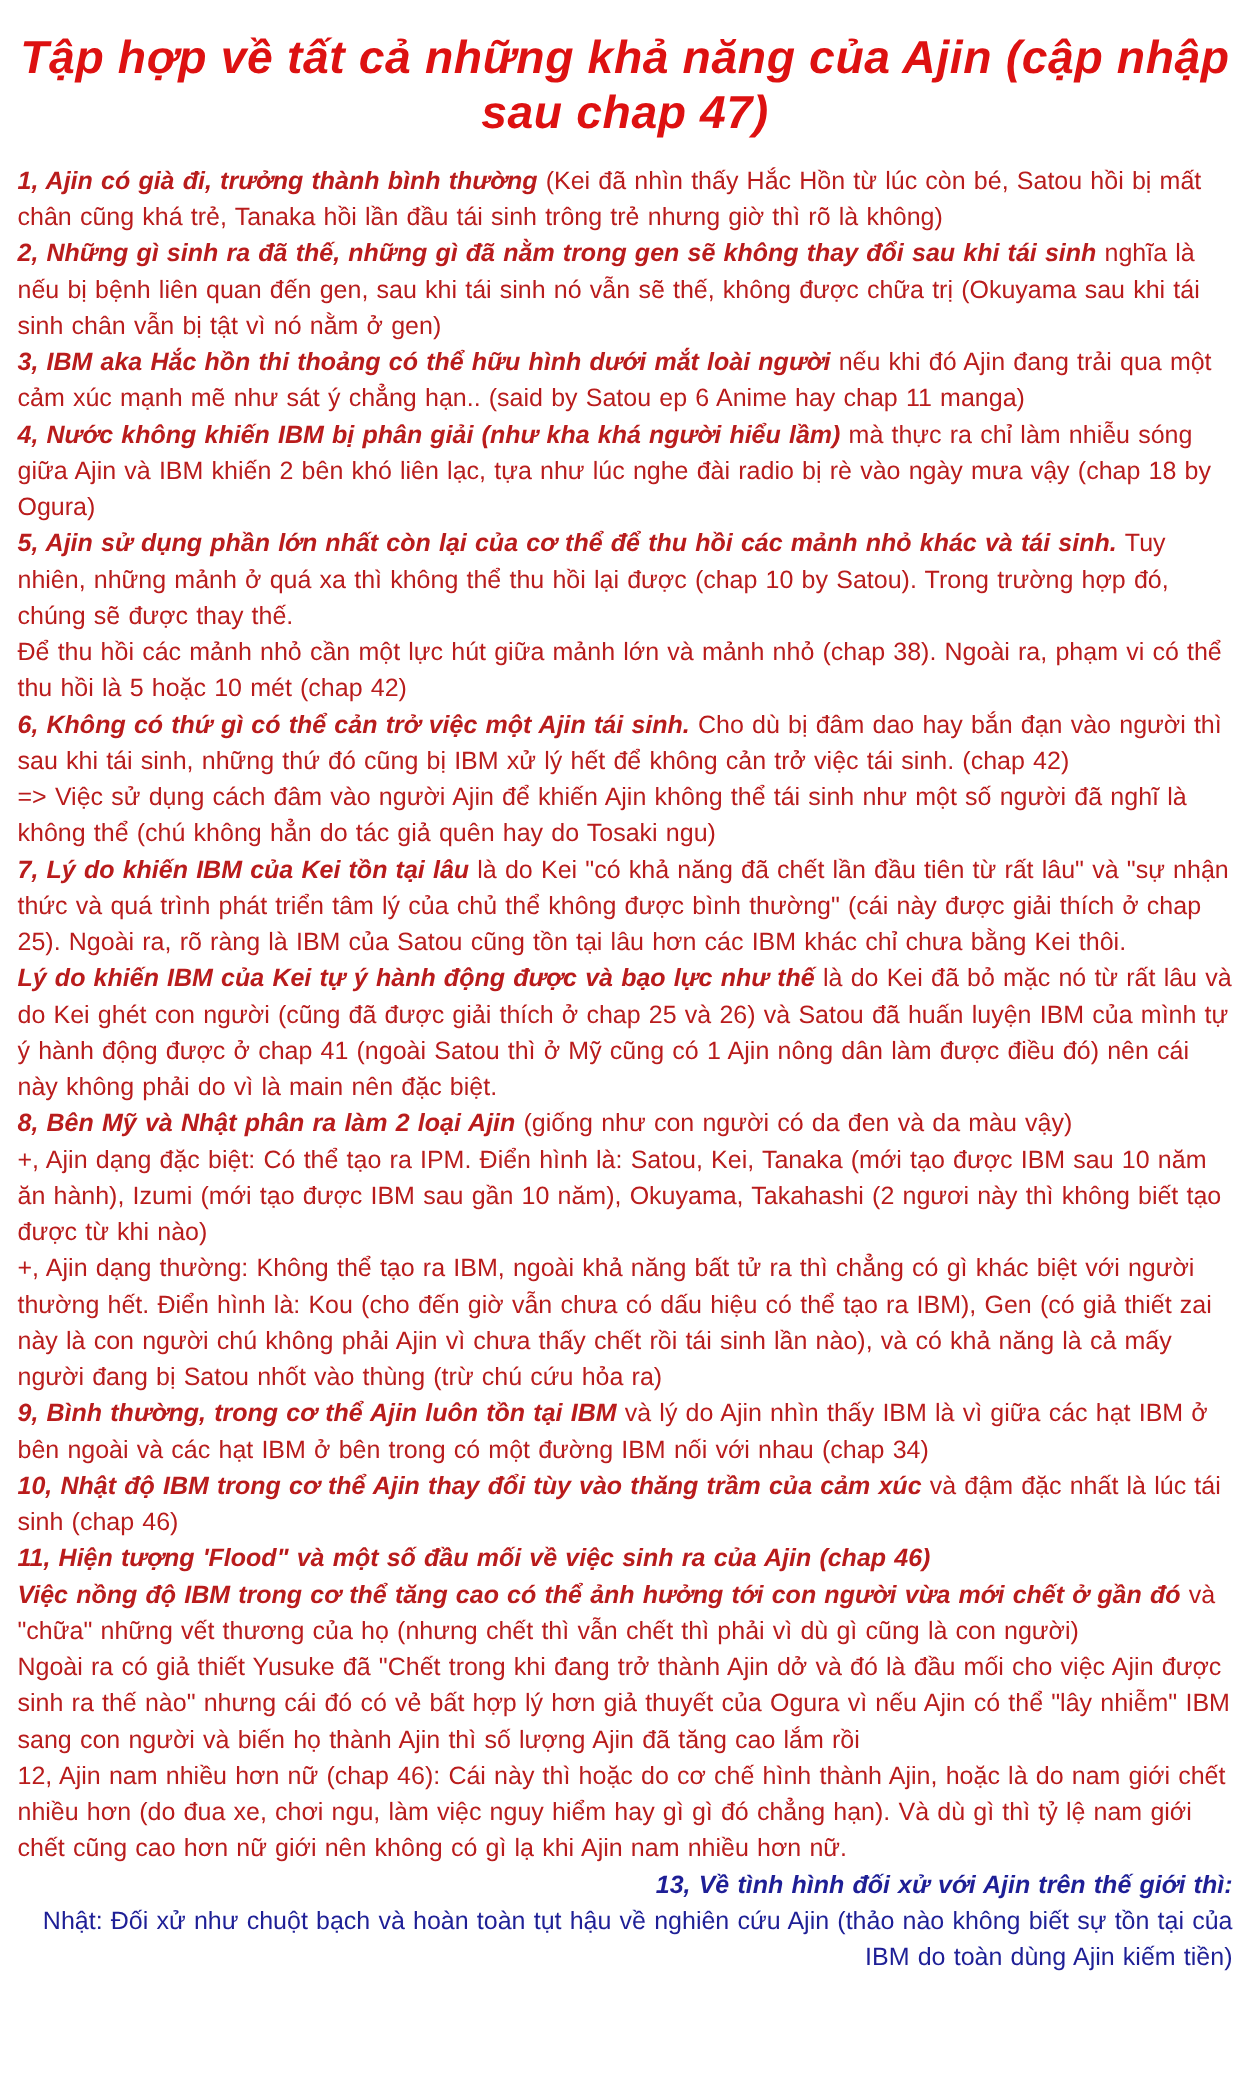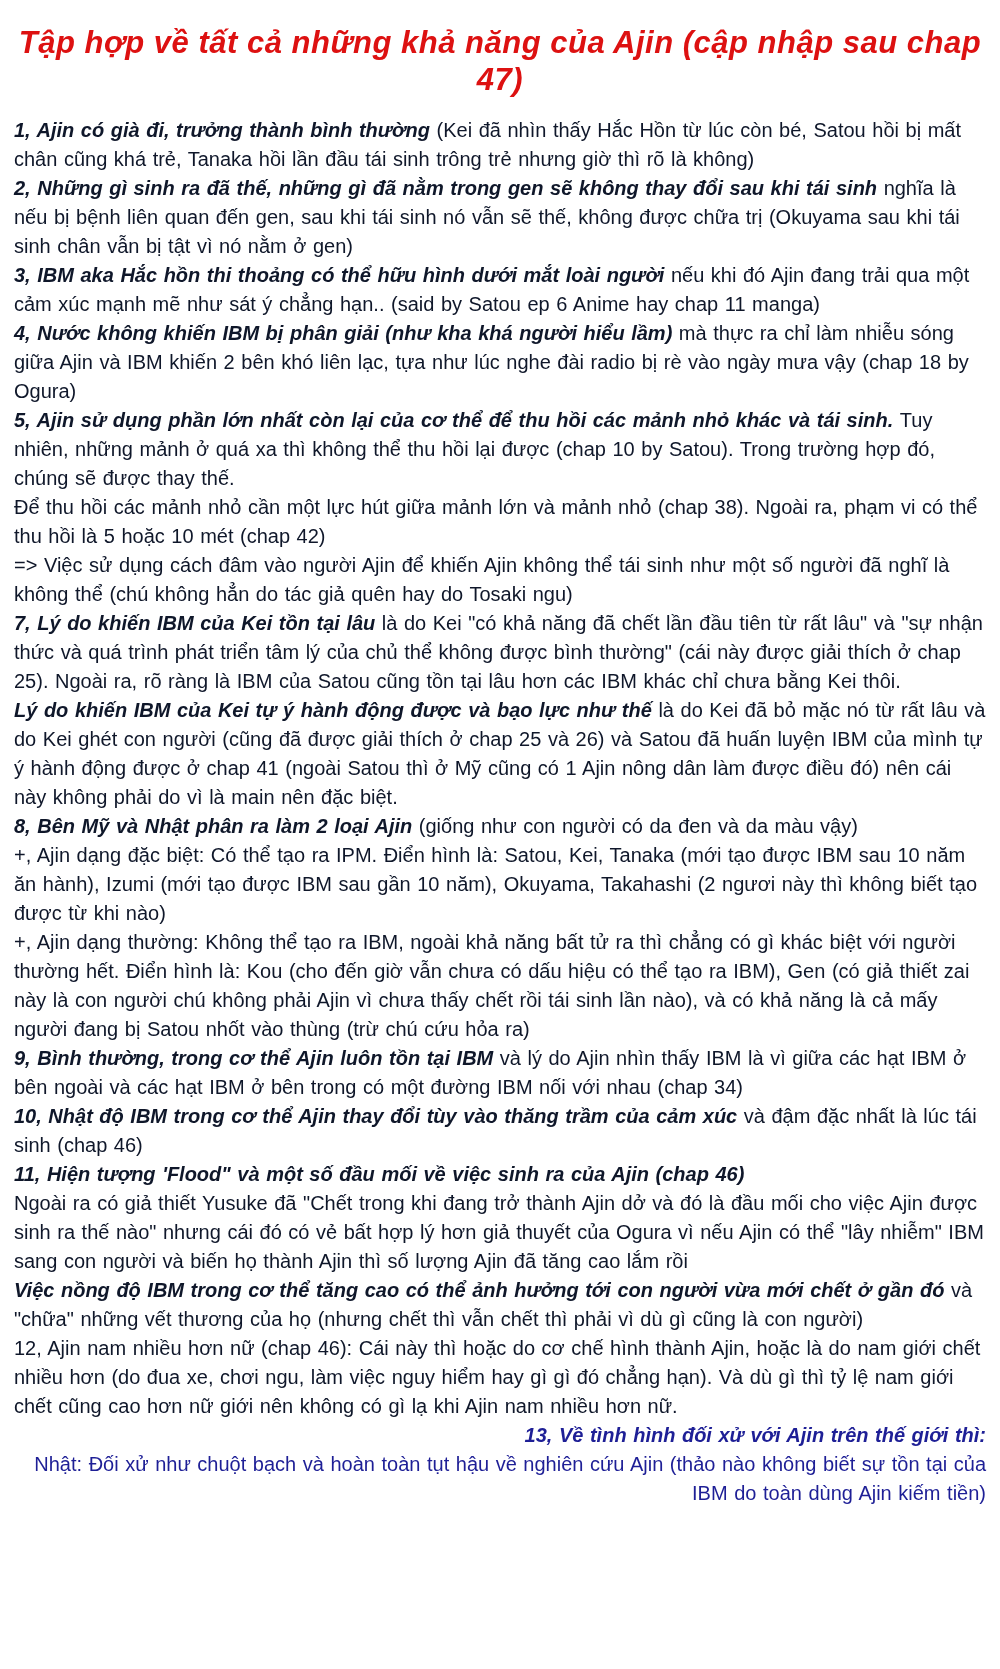--- a/index.html
+++ b/index.html
@@ -11,60 +11,61 @@
     width: 1000px;
     min-height: 1669px;
     margin: 0 auto;
     background: #ffffff;
     box-sizing: border-box;
     padding: 14px 14px 30px 14px;
     font-family: "Liberation Sans", sans-serif;
   }
   .title {
     text-align: center;
-    font-size: 31px;
+    font-size: 37px;
     font-weight: bold;
     font-style: italic;
     color: #dd1111;
     margin: 10px 0 18px 0;
     line-height: 1.2;
     letter-spacing: 0.5px;
   }
   .content p {
     margin: 0;
     font-size: 20px;
     line-height: 29px;
-    color: #0f172a;
+    color: #b91c1c;
     word-spacing: 1px;
   }
   .content p.blue { color: #1e1f96; text-align: right; }
   .seg-r  { font-weight: normal; font-style: normal; }
   .seg-b  { font-weight: normal;   font-style: normal; }
   .seg-bi { font-weight: bold;   font-style: italic; }
 </style>
 </head>
 <body>
 
 <div class="page">
   <h1 class="title">Tập hợp về tất cả những khả năng của Ajin (cập nhập sau chap 47)</h1>
   <div class="content" id="content">
       <p class="black"><span class="seg-bi">1, Ajin có già đi, trưởng thành bình thường </span><span class="seg-r">(Kei đã nhìn thấy Hắc Hồn từ lúc còn bé, Satou hồi bị mất chân cũng khá trẻ, Tanaka hồi lần đầu tái sinh trông trẻ nhưng giờ thì rõ là không)</span></p>
       <p class="black"><span class="seg-bi">2, Những gì sinh ra đã thế, những gì đã nằm trong gen sẽ không thay đổi sau khi tái sinh </span><span class="seg-r">nghĩa là nếu bị bệnh liên quan đến gen, sau khi tái sinh nó vẫn sẽ thế, không được chữa trị (Okuyama sau khi tái sinh chân vẫn bị tật vì nó nằm ở gen)</span></p>
       <p class="black"><span class="seg-bi">3, IBM aka Hắc hồn thi thoảng có thể hữu hình dưới mắt loài người </span><span class="seg-r">nếu khi đó Ajin đang trải qua một cảm xúc mạnh mẽ như sát ý chẳng hạn.. (said by Satou ep 6 Anime hay chap 11 manga)</span></p>
       <p class="black"><span class="seg-bi">4, Nước không khiến IBM bị phân giải (như kha khá người hiểu lầm) </span><span class="seg-r">mà thực ra chỉ làm nhiễu sóng giữa Ajin và IBM khiến 2 bên khó liên lạc, tựa như lúc nghe đài radio bị rè vào ngày mưa vậy (chap 18 by Ogura)</span></p>
       <p class="black"><span class="seg-bi">5, Ajin sử dụng phần lớn nhất còn lại của cơ thể để thu hồi các mảnh nhỏ khác và tái sinh. </span><span class="seg-r">Tuy nhiên, những mảnh ở quá xa thì không thể thu hồi lại được (chap 10 by Satou). Trong trường hợp đó, chúng sẽ được thay thế.</span></p>
       <p class="black"><span class="seg-r">Để thu hồi các mảnh nhỏ cần một lực hút giữa mảnh lớn và mảnh nhỏ (chap 38). Ngoài ra, phạm vi có thể thu hồi là 5 hoặc 10 mét (chap 42)</span></p>
+      <p class="black"><span class="seg-bi">6, Không có thứ gì có thể cản trở việc một Ajin tái sinh. </span><span class="seg-r">Cho dù bị đâm dao hay bắn đạn vào người thì sau khi tái sinh, những thứ đó cũng bị IBM xử lý hết để không cản trở việc tái sinh. (chap 42)</span></p>
       <p class="black"><span class="seg-b">=&gt; Việc sử dụng cách đâm vào người Ajin để khiến Ajin không thể tái sinh như một số người đã nghĩ là không thể (chú không hẳn do tác giả quên hay do Tosaki ngu)</span></p>
       <p class="black"><span class="seg-bi">7,  Lý do khiến IBM của Kei tồn tại lâu </span><span class="seg-r">là do Kei "có khả năng đã chết lần đầu tiên từ rất lâu" và "sự nhận thức và quá trình phát triển tâm lý của chủ thể không được bình thường" (cái này được giải thích ở chap 25). Ngoài ra, rõ ràng là IBM của Satou cũng tồn tại lâu hơn các IBM khác chỉ chưa bằng Kei thôi.</span></p>
       <p class="black"><span class="seg-bi">Lý do khiến IBM của Kei tự ý hành động được và bạo lực như thế </span><span class="seg-r">là do Kei đã bỏ mặc nó từ rất lâu và do Kei ghét con người (cũng đã được giải thích ở chap 25 và 26) và Satou đã huấn luyện IBM của mình tự ý hành động được ở chap 41 (ngoài Satou thì ở Mỹ cũng có 1 Ajin nông dân làm được điều đó) nên cái này không phải do vì là main nên đặc biệt.</span></p>
       <p class="black"><span class="seg-bi">8, Bên Mỹ và Nhật phân ra làm 2 loại Ajin </span><span class="seg-r">(giống như con người có da đen và da màu vậy)</span></p>
       <p class="black"><span class="seg-r">+, Ajin dạng đặc biệt: Có thể tạo ra IPM. Điển hình là: Satou, Kei, Tanaka (mới tạo được IBM sau 10 năm ăn hành), Izumi (mới tạo được IBM sau gần 10 năm), Okuyama, Takahashi (2 ngươi này thì không biết tạo được từ khi nào)</span></p>
       <p class="black"><span class="seg-r">+, Ajin dạng thường: Không thể tạo ra IBM, ngoài khả năng bất tử ra thì chẳng có gì khác biệt với người thường hết. Điển hình là: Kou (cho đến giờ vẫn chưa có dấu hiệu có thể tạo ra IBM), Gen (có giả thiết zai này là con người chú không phải Ajin vì chưa thấy chết rồi tái sinh lần nào), và có khả năng là cả mấy người đang bị Satou nhốt vào thùng (trừ chú cứu hỏa ra)</span></p>
       <p class="black"><span class="seg-bi">9, Bình thường, trong cơ thể Ajin luôn tồn tại IBM </span><span class="seg-r">và lý do Ajin nhìn thấy IBM là vì giữa các hạt IBM ở bên ngoài và các hạt IBM ở bên trong có một đường IBM nối với nhau (chap 34)</span></p>
       <p class="black"><span class="seg-bi">10, Nhật độ IBM trong cơ thể Ajin thay đổi tùy vào thăng trầm của cảm xúc </span><span class="seg-r">và đậm đặc nhất là lúc tái sinh (chap 46)</span></p>
       <p class="black"><span class="seg-bi">11, Hiện tượng 'Flood" và một số đầu mối về việc sinh ra của Ajin (chap 46)</span></p>
+      <p class="black"><span class="seg-bi">Việc nồng độ IBM trong cơ thể tăng cao có thể ảnh hưởng tới con người vừa mới chết ở gần đó </span><span class="seg-r">và "chữa" những vết thương của họ (nhưng chết thì vẫn chết thì phải vì dù gì cũng là con người)</span></p>
       <p class="black"><span class="seg-r">Ngoài ra có giả thiết Yusuke đã "Chết trong khi đang trở thành Ajin dở và đó là đầu mối cho việc Ajin được sinh ra thế nào" nhưng cái đó có vẻ bất hợp lý hơn giả thuyết của Ogura vì nếu Ajin có thể "lây nhiễm" IBM sang con người và biến họ thành Ajin thì số lượng Ajin đã tăng cao lắm rồi</span></p>
-      <p class="black"><span class="seg-bi">Việc nồng độ IBM trong cơ thể tăng cao có thể ảnh hưởng tới con người vừa mới chết ở gần đó </span><span class="seg-r">và "chữa" những vết thương của họ (nhưng chết thì vẫn chết thì phải vì dù gì cũng là con người)</span></p>
       <p class="black"><span class="seg-b">12, Ajin nam nhiều hơn nữ (chap 46): </span><span class="seg-r">Cái này thì hoặc do cơ chế hình thành Ajin, hoặc là do nam giới chết nhiều hơn (do đua xe, chơi ngu, làm việc nguy hiểm hay gì gì đó chẳng hạn). Và dù gì thì tỷ lệ nam giới chết cũng cao hơn nữ giới nên không có gì lạ khi Ajin nam nhiều hơn nữ.</span></p>
       <p class="blue"><span class="seg-bi">13, Về tình hình đối xử với Ajin trên thế giới thì:</span></p>
       <p class="blue"><span class="seg-b">Nhật: </span><span class="seg-r">Đối xử như chuột bạch và hoàn toàn tụt hậu về nghiên cứu Ajin (thảo nào không biết sự tồn tại của IBM do toàn dùng Ajin kiếm tiền)</span></p>
     </div>
 </div>
 
 </body></html>

